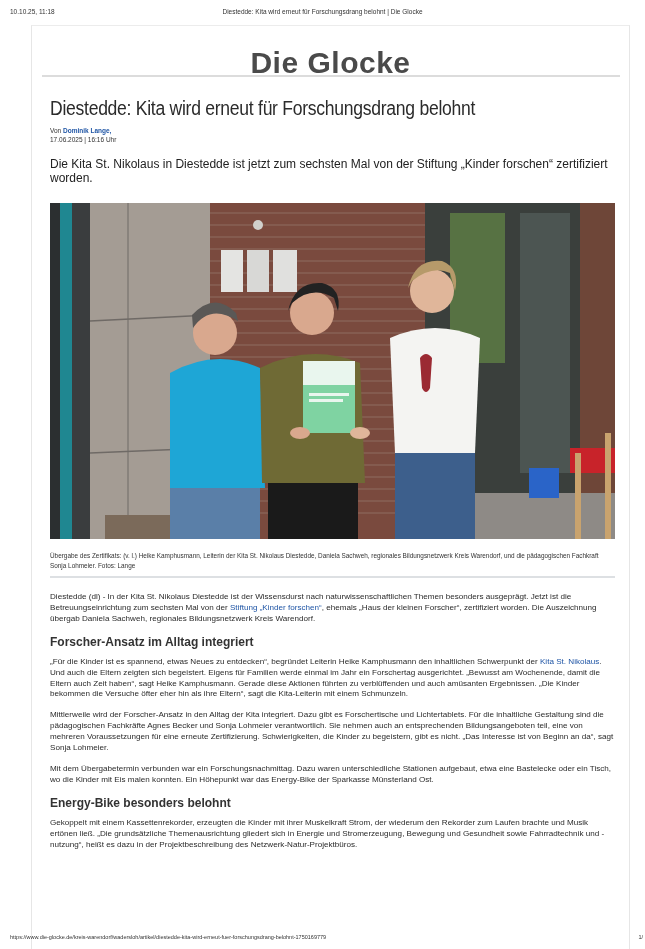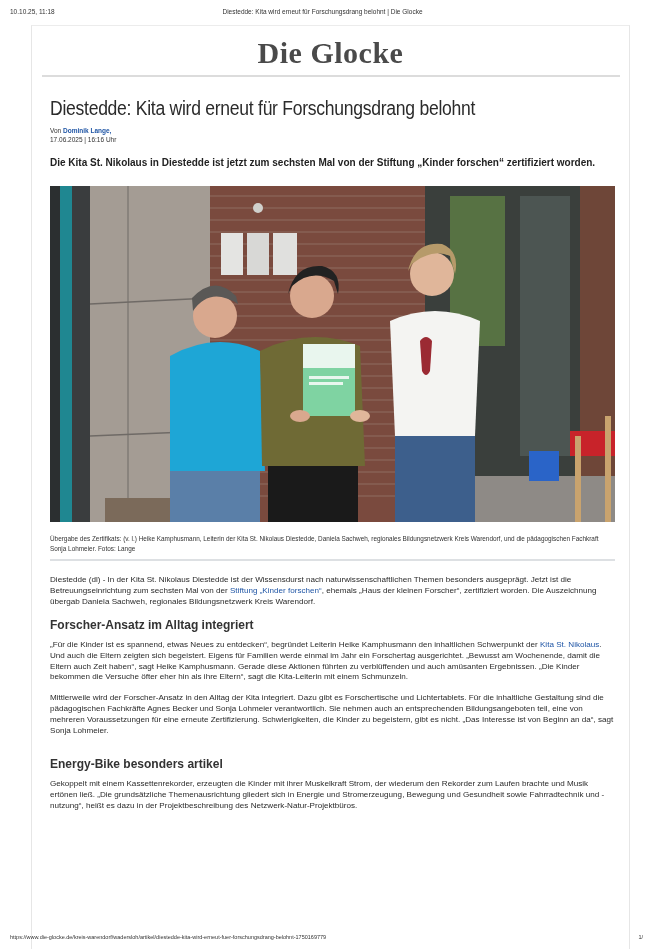--- a/index.html
+++ b/index.html
@@ -6,30 +6,30 @@
   body { width:645px; height:949px; position:relative; overflow:hidden;
          font-family:"Liberation Sans", sans-serif; color:#222; }
   .print-header { position:absolute; top:8px; left:0; width:645px; font-size:6.5px; color:#333; }
   .print-header .date { position:absolute; left:10px; }
   .print-header .title { position:absolute; left:0; width:645px; text-align:center; }
   .print-footer { position:absolute; top:934px; left:0; width:645px; font-size:5.5px; color:#333; }
   .print-footer .url { position:absolute; left:10px; }
   .print-footer .page { position:absolute; right:2px; }
   .frame { position:absolute; left:31px; top:25px; width:597px; height:930px;
            border-left:1px solid #e6e6e6; border-right:1px solid #e6e6e6; border-top:1px solid #ececec; }
-  .logo { position:absolute; left:0; top:10px; width:597px; text-align:center;
-          font-family:Liberation Serif, serif; font-weight:bold; font-size:30px; color:#4a4a4a;
+  .logo { position:absolute; left:0; top:20px; width:597px; text-align:center;
+          font-family:Liberation Sans, sans-serif; font-weight:bold; font-size:30px; color:#4a4a4a;
           letter-spacing:0.5px; }
   .logo-rule { position:absolute; left:10px; top:49px; width:578px; height:2px; background:#dcdcdc; }
   .article { position:absolute; left:18px; top:71px; width:565px; }
   h1 { margin:0; font-family:"Liberation Sans Narrow","Liberation Sans", sans-serif; font-weight:normal;
        font-size:19.5px; color:#2b2b2b; letter-spacing:-0.3px; transform:scaleX(0.9); transform-origin:left; white-space:nowrap; }
   .byline { margin-top:6px; font-size:6.5px; line-height:9px; color:#333; }
   .byline a { color:#1f55a5; font-weight:bold; text-decoration:none; }
-  .lead { margin-top:13px; font-size:10px; color:#222;font-weight:bold; }
+  .lead { margin-top:13px; font-size:12px; color:#222; }
   .photo { position:relative; margin-top:18px; width:565px; height:336px; overflow:hidden; background:#6b5a52; }
   .caption { margin-top:12px; font-size:6.4px; line-height:10px; color:#333; }
   .caption-rule { margin-top:5px; height:2px; background:#dde0e3; }
   .body p { margin:0; font-size:8.1px; line-height:10.9px; color:#2a2a2a; }
   .body p + p, .body h2 + p { margin-top:8px; }
   .body a { color:#1f55a5; text-decoration:none;text-align:center; }
   .body h2 { margin:10px 0 7px 0; font-family:"Liberation Sans Narrow","Liberation Sans", sans-serif;
              font-weight:bold; font-size:12px; color:#333; }
   .gap { height:10px; }
 </style>
@@ -147,21 +147,22 @@
     <div class="caption">Übergabe des Zertifikats: (v. l.) Heike Kamphusmann, Leiterin der Kita St. Nikolaus Diestedde, Daniela Sachweh, regionales Bildungsnetzwerk Kreis Warendorf, und die pädagogischen Fachkraft Sonja Lohmeier. Fotos: Lange</div>
     <div class="caption-rule"></div>
 
     <div class="body" style="margin-top:14px;">
       <p><span>Diestedde (dl) - In der Kita St. Nikolaus Diestedde ist der Wissensdurst nach naturwissenschaftlichen Themen besonders ausgeprägt. Jetzt ist die Betreuungseinrichtung zum sechsten Mal von der </span><a>Stiftung „Kinder forschen“</a><span>, ehemals „Haus der kleinen Forscher“, zertifiziert worden. Die Auszeichnung übergab Daniela Sachweh, regionales Bildungsnetzwerk Kreis Warendorf.</span></p>
       <h2>Forscher-Ansatz im Alltag integriert</h2>
       <p><span>„Für die Kinder ist es spannend, etwas Neues zu entdecken“, begründet Leiterin Heike Kamphusmann den inhaltlichen Schwerpunkt der </span><a>Kita St. Nikolaus</a><span>. Und auch die Eltern zeigten sich begeistert. Eigens für Familien werde einmal im Jahr ein Forschertag ausgerichtet. „Bewusst am Wochenende, damit die Eltern auch Zeit haben“, sagt Heike Kamphusmann. Gerade diese Aktionen führten zu verblüffenden und auch amüsanten Ergebnissen. „Die Kinder bekommen die Versuche öfter eher hin als ihre Eltern“, sagt die Kita-Leiterin mit einem Schmunzeln.</span></p>
       <div class="gap"></div>
       <p>Mittlerweile wird der Forscher-Ansatz in den Alltag der Kita integriert. Dazu gibt es Forschertische und Lichtertablets. Für die inhaltliche Gestaltung sind die pädagogischen Fachkräfte Agnes Becker und Sonja Lohmeier verantwortlich. Sie nehmen auch an entsprechenden Bildungsangeboten teil, eine von mehreren Voraussetzungen für eine erneute Zertifizierung. Schwierigkeiten, die Kinder zu begeistern, gibt es nicht. „Das Interesse ist von Beginn an da“, sagt Sonja Lohmeier.</p>
       <div class="gap"></div>
-      <h2>Energy-Bike besonders artikel</h2>
+      <p>Mit dem Übergabetermin verbunden war ein Forschungsnachmittag. Dazu waren unterschiedliche Stationen aufgebaut, etwa eine Bastelecke oder ein Tisch, wo die Kinder mit Eis malen konnten. Ein Höhepunkt war das Energy-Bike der Sparkasse Münsterland Ost.</p>
+      <h2>Energy-Bike besonders belohnt</h2>
       <p>Gekoppelt mit einem Kassettenrekorder, erzeugten die Kinder mit ihrer Muskelkraft Strom, der wiederum den Rekorder zum Laufen brachte und Musik ertönen ließ. „Die grundsätzliche Themenausrichtung gliedert sich in Energie und Stromerzeugung, Bewegung und Gesundheit sowie Fahrradtechnik und -nutzung“, heißt es dazu in der Projektbeschreibung des Netzwerk-Natur-Projektbüros.</p>
     </div>
   </div>
 </div>
 
 <div class="print-footer">
   <span class="url">https://www.die-glocke.de/kreis-warendorf/wadersloh/artikel/diestedde-kita-wird-erneut-fuer-forschungsdrang-belohnt-1750169779</span>
   <span class="page">1/</span>
 </div>
 

